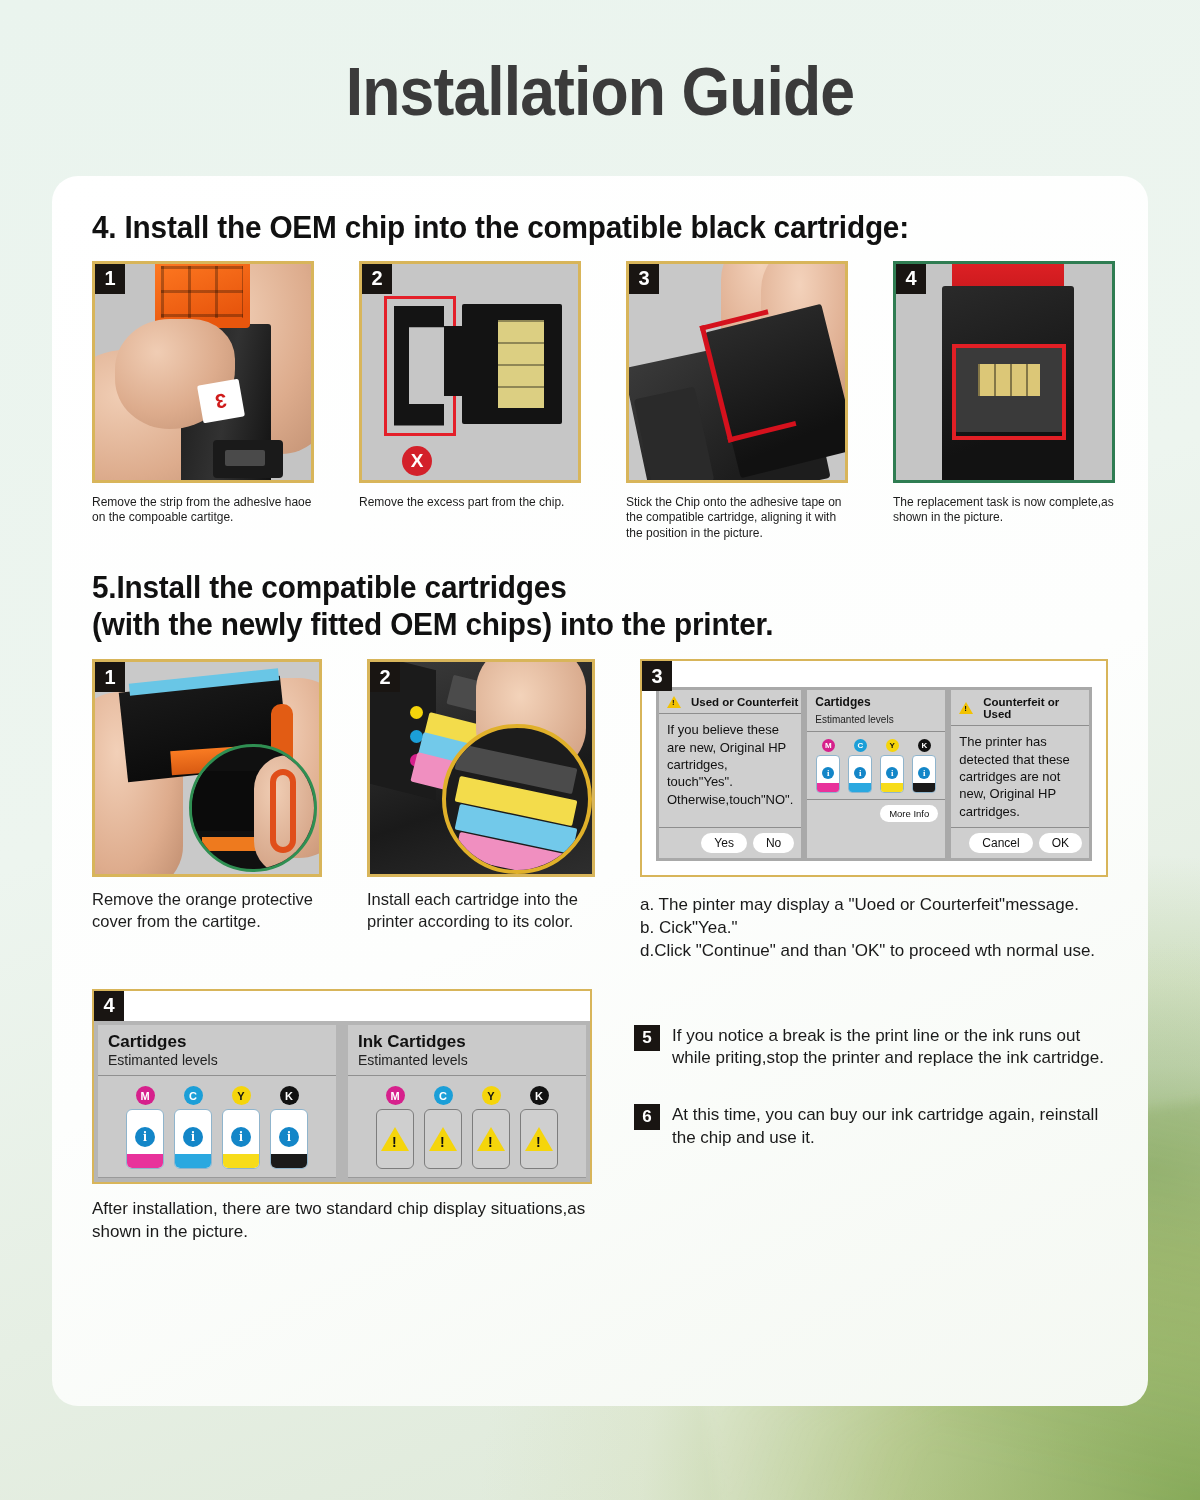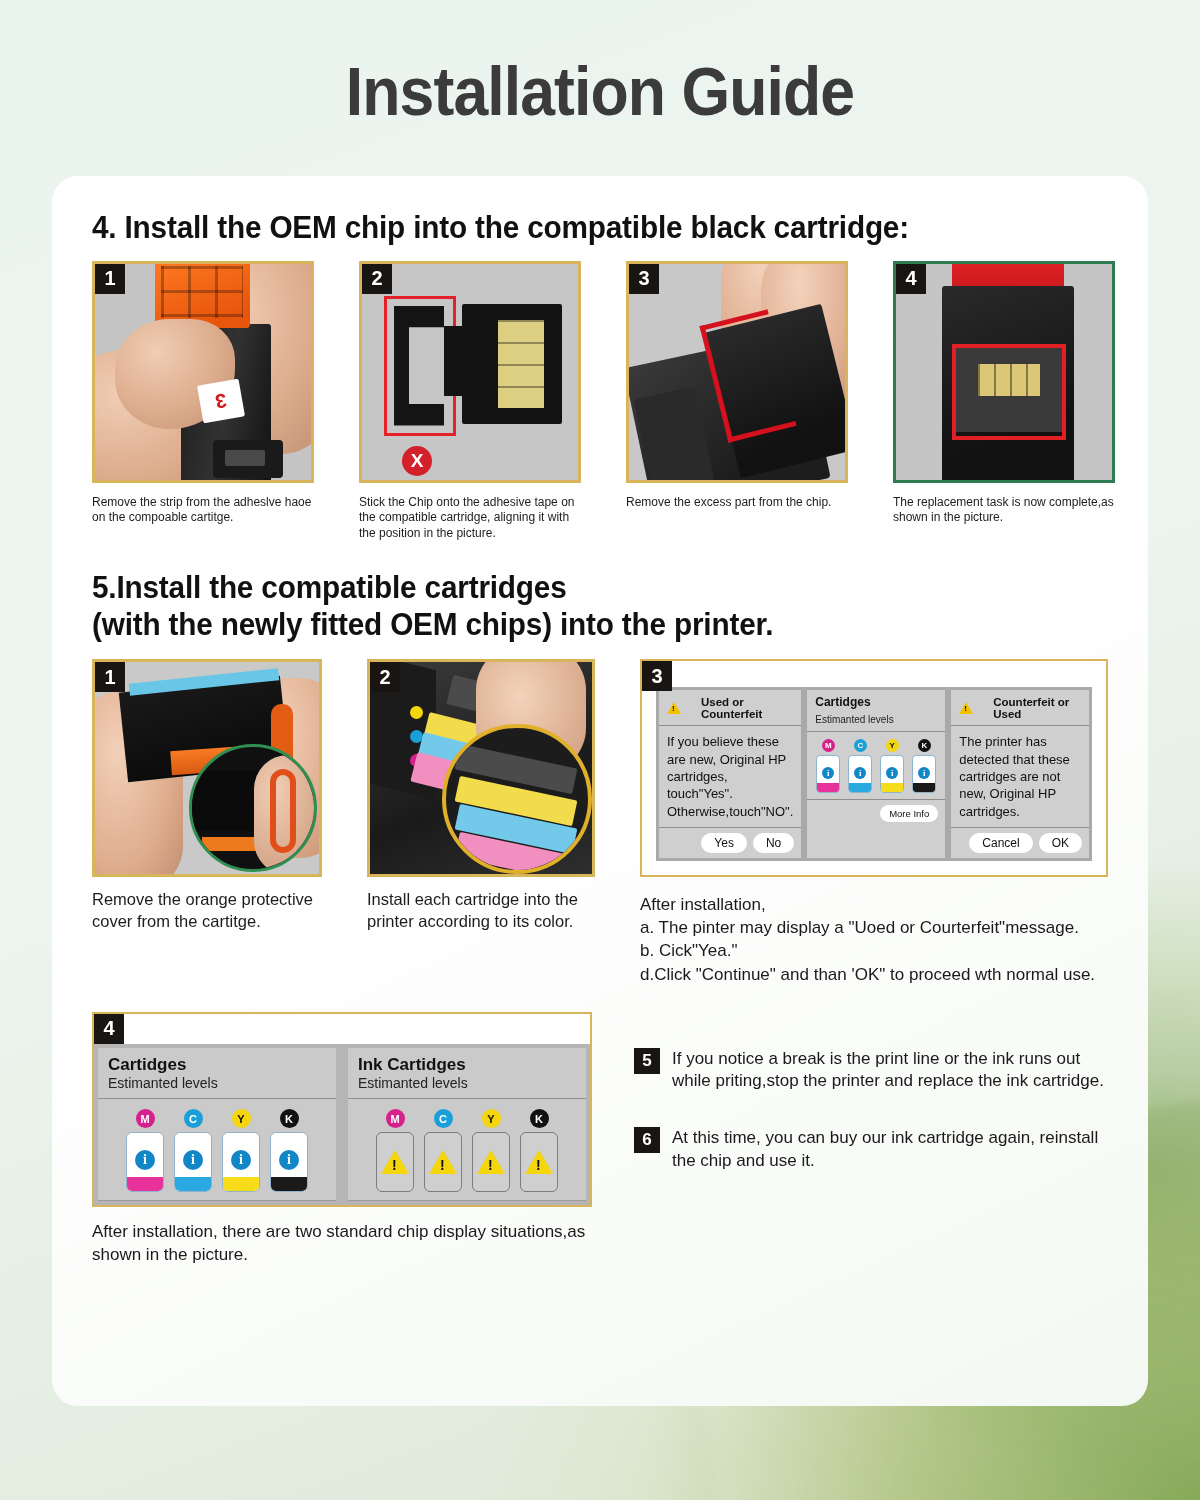--- a/index.html
+++ b/index.html
@@ -145,21 +145,21 @@
   .p52 .mag { position: absolute; right: 0; bottom: 0; width: 150px; height: 150px; border-radius: 50%; border: 4px solid #e0b02a; overflow: hidden; background: #1c1c1c; }
   .p52 .mag .ms { position: absolute; height: 26px; width: 120px; left: 10px; border-radius: 2px; transform: rotate(12deg); }
   .p52 .fingers { position: absolute; right: 6px; top: -18px; width: 110px; height: 130px; background: radial-gradient(ellipse at 40% 40%, #f3d3ba, #cf9b7c); border-radius: 46px; }
   
   .cap-row { display: flex; gap: 45px; margin-top: 12px; }
   .cap-row .cap-cell { width: 222px; flex: 0 0 auto; font-size: 12px; line-height: 1.32; color: #1d1d1d; }
   
   .screen-frame { position: relative; border: 2px solid #d8b55a; padding: 26px 14px 14px 14px; background: #fff; }
   .dialog { display: flex; gap: 6px; background: #a9a9a9; padding: 3px; }
   .dlg { background: #cfcfcf; display: flex; flex-direction: column; }
-  .dlg-title { display: flex; align-items: center; gap: 20px; padding: 6px 0 5px 8px; border-bottom: 1px solid #8e8e8e; font-size: 11.5px; font-weight: bold; color: #111; }
+  .dlg-title { display: flex; align-items: center; gap: 10px; padding: 6px 0 5px 8px; border-bottom: 1px solid #8e8e8e; font-size: 11.5px; font-weight: bold; color: #111; }
   .dlg-body { padding: 7px 8px; font-size: 13px; line-height: 1.34; color: #111; flex: 1; border-bottom: 1px solid #8e8e8e; }
   .dlg-foot { padding: 5px 7px; display: flex; gap: 6px; justify-content: flex-end; align-items: center; }
   .pill { background: #fff; border-radius: 11px; padding: 3px 13px; font-size: 12px; color: #111; }
   .pill.small { font-size: 9.5px; padding: 3px 9px; }
   .warn-tri { width: 0; height: 0; border-left: 7px solid transparent; border-right: 7px solid transparent; border-bottom: 12px solid #f2c200; position: relative; flex: 0 0 auto; }
   .warn-tri::after { content: "!"; position: absolute; left: -2px; top: 2px; font-size: 8px; font-weight: bold; color: #111; }
   .cart-head { padding: 5px 8px 4px 8px; border-bottom: 1px solid #8e8e8e; }
   .cart-head b { font-size: 12px; display: block; color: #111; }
   .cart-head span { font-size: 10px; color: #222; }
   .ink-strip { display: flex; gap: 6px; padding: 7px 8px 6px 8px; justify-content: center; border-bottom: 1px solid #8e8e8e; }
@@ -246,22 +246,22 @@
       <div class="redcap"></div>
       <div class="cart"></div>
       <div class="head"></div>
       <div class="gold"></div>
       <div class="redbox"></div>
     </div>
   </div>
 
   <div class="cap-row">
     <div class="cap-cell">Remove the strip from the adheslve haoe on the compoable cartitge.</div>
+    <div class="cap-cell">Remove the excess part from the chip.</div>
     <div class="cap-cell">Stick the Chip onto the adhesive tape on the compatible cartridge, aligning it with the position in the picture.</div>
-    <div class="cap-cell">Remove the excess part from the chip.</div>
     <div class="cap-cell">The replacement task is now complete,as shown in the picture.</div>
   </div>
 
   <h2 class="section" style="margin-top:28px">
     <div>5.Install the compatible cartridges</div>
     <div>(with the newly fitted OEM chips) into the printer.</div>
   </h2>
 
   <div style="display:flex; gap:45px; margin-top:16px;">
 
@@ -373,21 +373,20 @@
             <div class="dlg-body">The printer has detected that these cartridges are not new, Original HP cartridges.</div>
             <div class="dlg-foot">
               <span class="pill">Cancel</span>
               <span class="pill">OK</span>
             </div>
           </div>
         </div>
       </div>
 
       <div class="after-txt" style="margin-top:16px;">
-        <div>After installation,</div>
         <div>a. The pinter may display a "Uoed or Courterfeit"message.</div>
         <div>b. Cick"Yea."</div>
         <div>d.Click "Continue" and than 'OK" to proceed wth normal use.</div>
       </div>
     </div>
   </div>
 
   <div style="display:flex; gap:42px; margin-top:26px;">
 
     <div style="flex:0 0 auto;">

